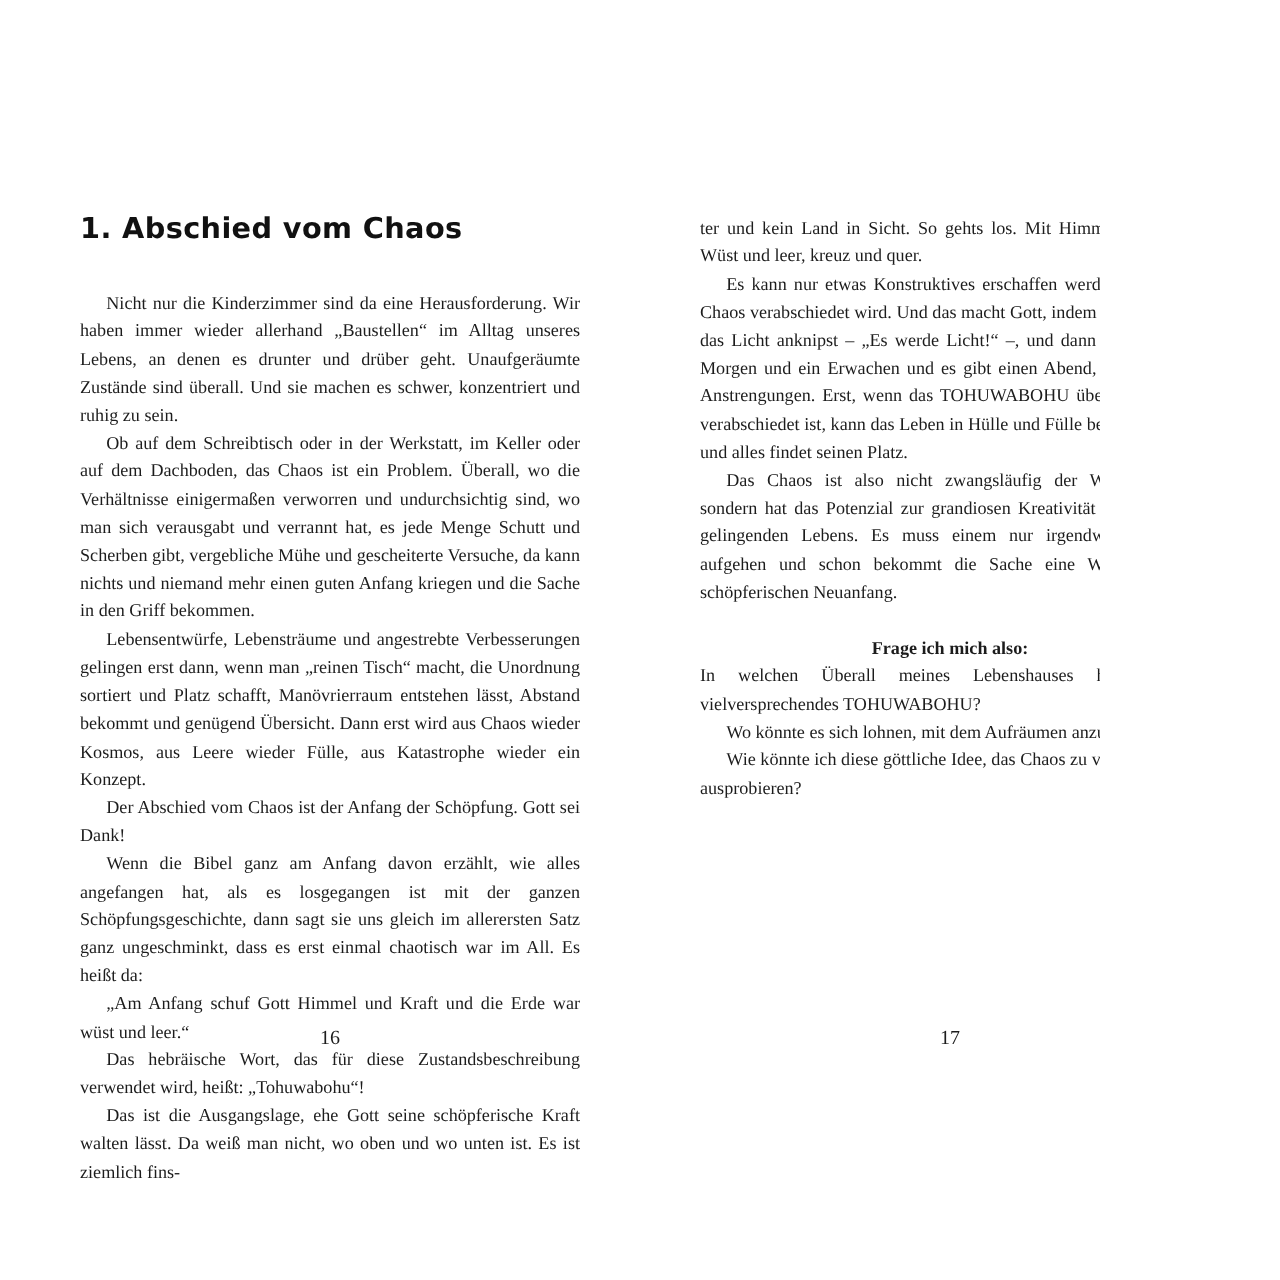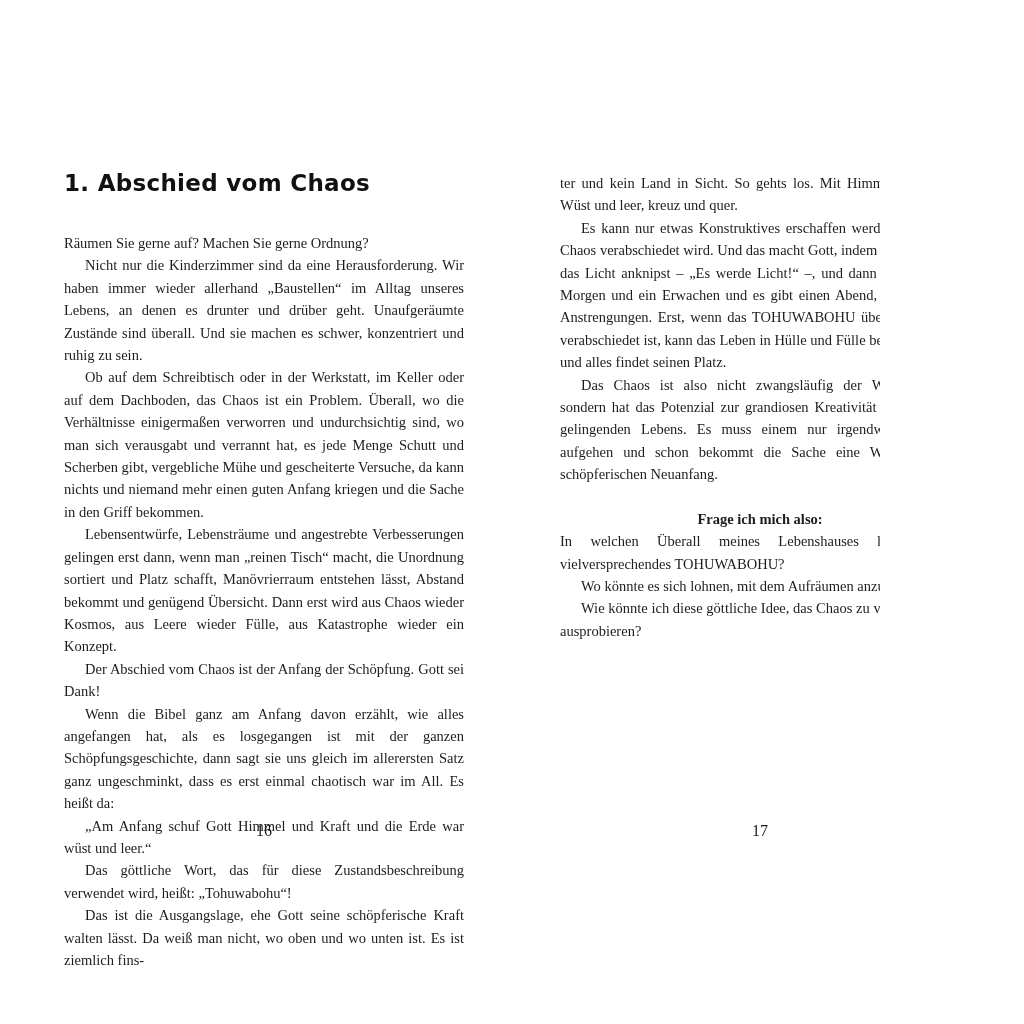--- a/index.html
+++ b/index.html
@@ -64,28 +64,27 @@
   }
 </style>
 </head>
 <body>
 
 <div class="spread">
 
   <div class="page-column page-left">
     <h1 class="chapter-heading">1. Abschied vom Chaos</h1>
     <div>
-        <p class="para">Räumen Sie gerne auf? Machen Sie gerne Ordnung?</p>
         <p class="para indent">Nicht nur die Kinderzimmer sind da eine Herausforderung. Wir haben immer wieder allerhand „Baustellen“ im Alltag unseres Lebens, an denen es drunter und drüber geht. Unaufgeräumte Zustände sind überall. Und sie machen es schwer, konzentriert und ruhig zu sein.</p>
         <p class="para indent">Ob auf dem Schreibtisch oder in der Werkstatt, im Keller oder auf dem Dachboden, das Chaos ist ein Problem. Überall, wo die Verhältnisse einigermaßen verworren und undurchsichtig sind, wo man sich verausgabt und verrannt hat, es jede Menge Schutt und Scherben gibt, vergebliche Mühe und gescheiterte Versuche, da kann nichts und niemand mehr einen guten Anfang kriegen und die Sache in den Griff bekommen.</p>
         <p class="para indent">Lebensentwürfe, Lebensträume und angestrebte Verbesserungen gelingen erst dann, wenn man „reinen Tisch“ macht, die Unordnung sortiert und Platz schafft, Manövrierraum entstehen lässt, Abstand bekommt und genügend Übersicht. Dann erst wird aus Chaos wieder Kosmos, aus Leere wieder Fülle, aus Katastrophe wieder ein Konzept.</p>
         <p class="para indent">Der Abschied vom Chaos ist der Anfang der Schöpfung. Gott sei Dank!</p>
         <p class="para indent">Wenn die Bibel ganz am Anfang davon erzählt, wie alles angefangen hat, als es losgegangen ist mit der ganzen Schöpfungsgeschichte, dann sagt sie uns gleich im allerersten Satz ganz ungeschminkt, dass es erst einmal chaotisch war im All. Es heißt da:</p>
         <p class="para indent">„Am Anfang schuf Gott Himmel und Kraft und die Erde war wüst und leer.“</p>
-        <p class="para indent">Das göttliche Wort, das für diese Zustandsbeschreibung verwendet wird, heißt: „Tohuwabohu“!</p>
+        <p class="para indent">Das hebräische Wort, das für diese Zustandsbeschreibung verwendet wird, heißt: „Tohuwabohu“!</p>
         <p class="para indent">Das ist die Ausgangslage, ehe Gott seine schöpferische Kraft walten lässt. Da weiß man nicht, wo oben und wo unten ist. Es ist ziemlich fins-</p>
       </div>
   </div>
 
   <div class="page-column page-right">
     <div>
         <p class="para">ter und kein Land in Sicht. So gehts los. Mit Himmel und Erde. Wüst und leer, kreuz und quer.</p>
         <p class="para indent">Es kann nur etwas Konstruktives erschaffen werden, wenn das Chaos verabschiedet wird. Und das macht Gott, indem er erst einmal das Licht anknipst – „Es werde Licht!“ –, und dann gibt es einen Morgen und ein Erwachen und es gibt einen Abend, ein Ende der Anstrengungen. Erst, wenn das TOHUWABOHU überwunden und verabschiedet ist, kann das Leben in Hülle und Fülle begrüßt werden und alles findet seinen Platz.</p>
         <p class="para indent">Das Chaos ist also nicht zwangsläufig der Weltuntergang, sondern hat das Potenzial zur grandiosen Kreativität und Buntheit gelingenden Lebens. Es muss einem nur irgendwo ein Licht aufgehen und schon bekommt die Sache eine Wendung zum schöpferischen Neuanfang.</p>
         <p class="para bold space-before">Frage ich mich also:</p>

